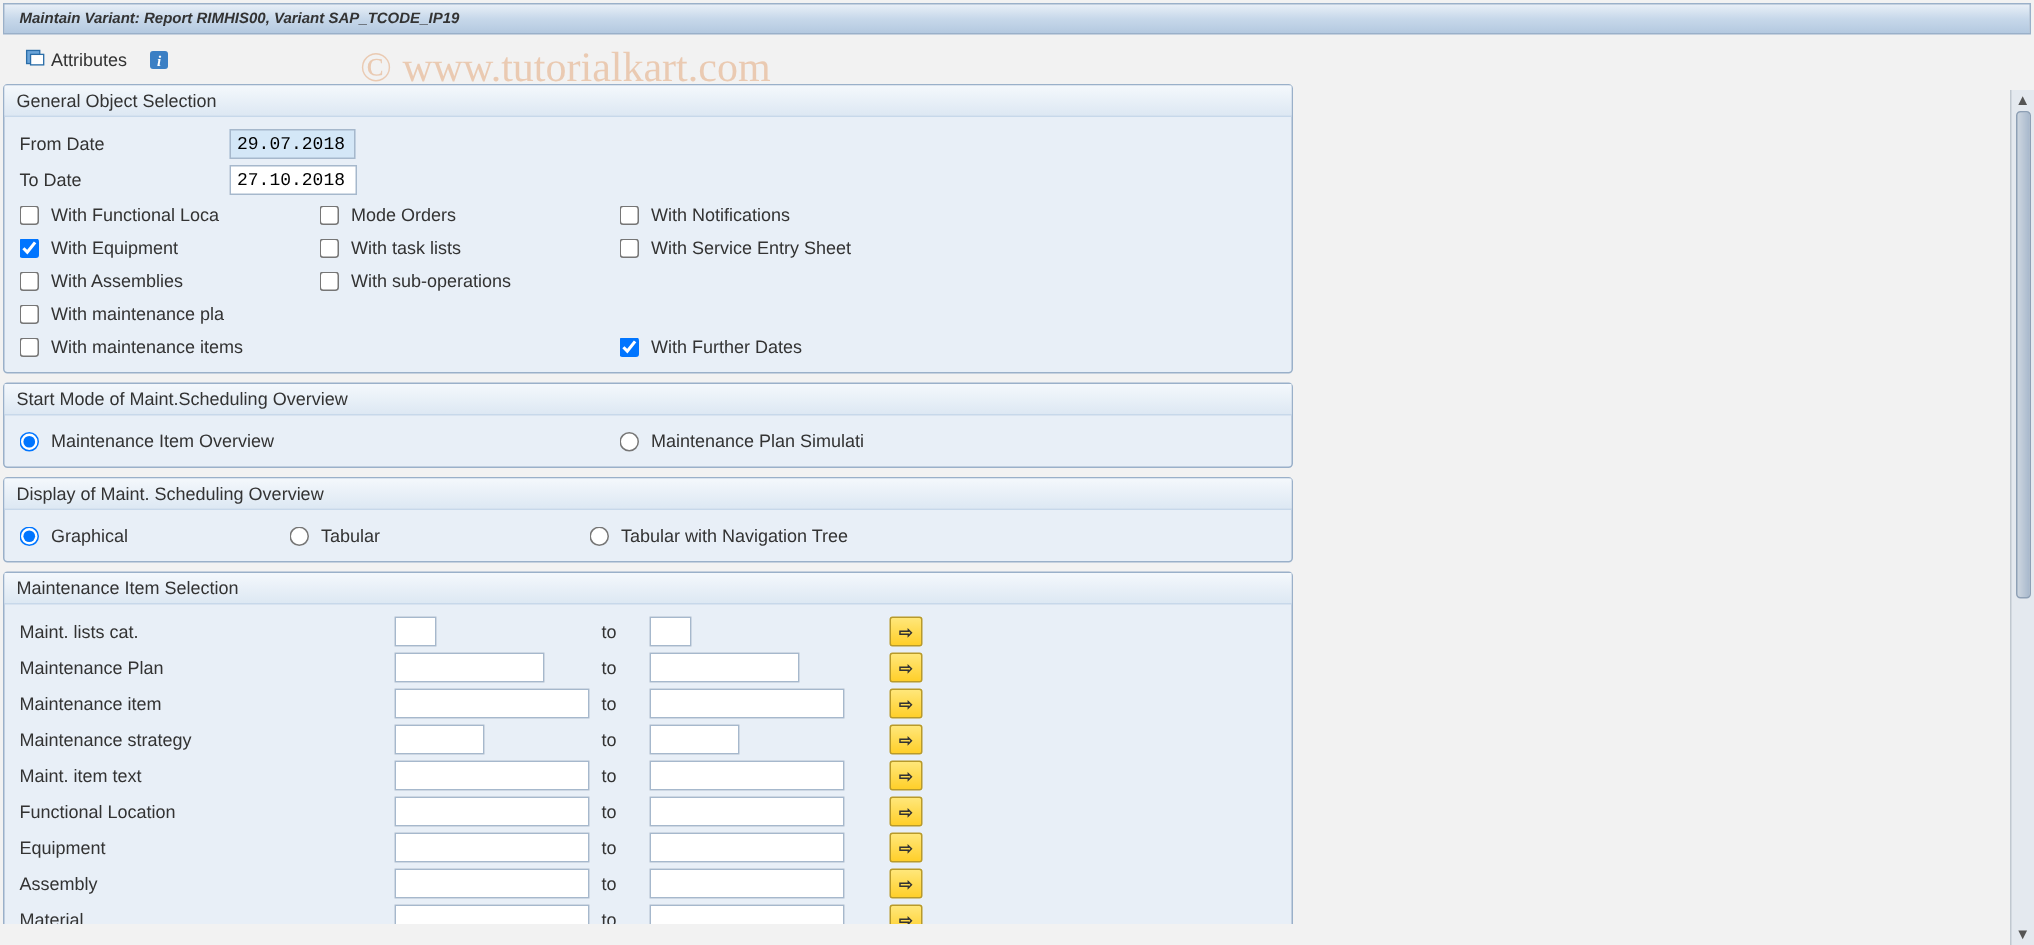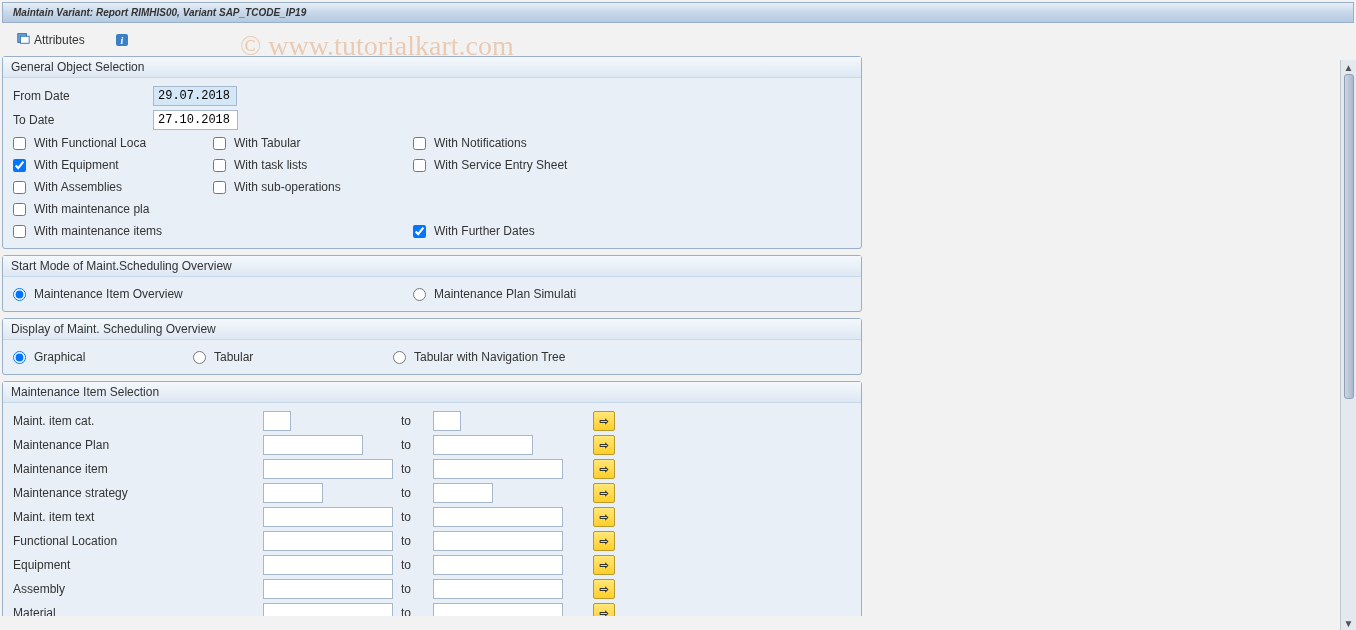--- a/index.html
+++ b/index.html
@@ -20,21 +20,21 @@
       font-weight: bold;
       font-style: italic;
       font-size: 10px;
       color: #333;
       margin: 2px;
     }
     .toolbar {
       padding: 4px 8px;
       display: flex;
       align-items: center;
-      gap: 24px;
+      gap: 8px;
       margin: 0 2px;
     }
     .toolbar-btn {
       display: flex;
       align-items: center;
       gap: 4px;
       padding: 2px 6px;
       cursor: pointer;
       border-radius: 3px;
     }
@@ -191,21 +191,21 @@
         <span class="label">To Date</span>
         <input class="input-text" style="width: 85px;" value="27.10.2018">
       </div>
       <div class="cb-row row">
         <label class="cb-cell cb-col1">
             <input type="checkbox" style="">
             <span>With Functional Loca</span>
           </label>
         <label class="cb-cell cb-col2">
             <input type="checkbox" style="">
-            <span>With Tabular</span>
+            <span>Mode Orders</span>
           </label>
         <label class="cb-cell cb-col3">
             <input type="checkbox" style="">
             <span>With Notifications</span>
           </label>
       </div>
       <div class="cb-row row">
         <label class="cb-cell cb-col1">
             <input type="checkbox" checked="" style="">
             <span>With Equipment</span>
@@ -281,21 +281,21 @@
             <span>Tabular with Navigation Tree</span>
           </label>
       </div>
     </div>
   </div>
 
   <div class="group" style="width:860px;">
     <div class="group-header">Maintenance Item Selection</div>
     <div class="group-body" id="sel-body">
         <div class="sel-row">
-          <span class="sel-label">Maint. item cat.</span>
+          <span class="sel-label">Maint. lists cat.</span>
           <span class="sel-from"><input class="input-text" style="width: 28px;"></span>
           <span class="sel-to-lbl">to</span>
           <span class="sel-to"><input class="input-text" style="width: 28px;"></span>
           <div class="sel-btn">
             <span>⇨</span>
           </div>
         </div>
         <div class="sel-row">
           <span class="sel-label">Maintenance Plan</span>
           <span class="sel-from"><input class="input-text" style="width: 100px;"></span>

